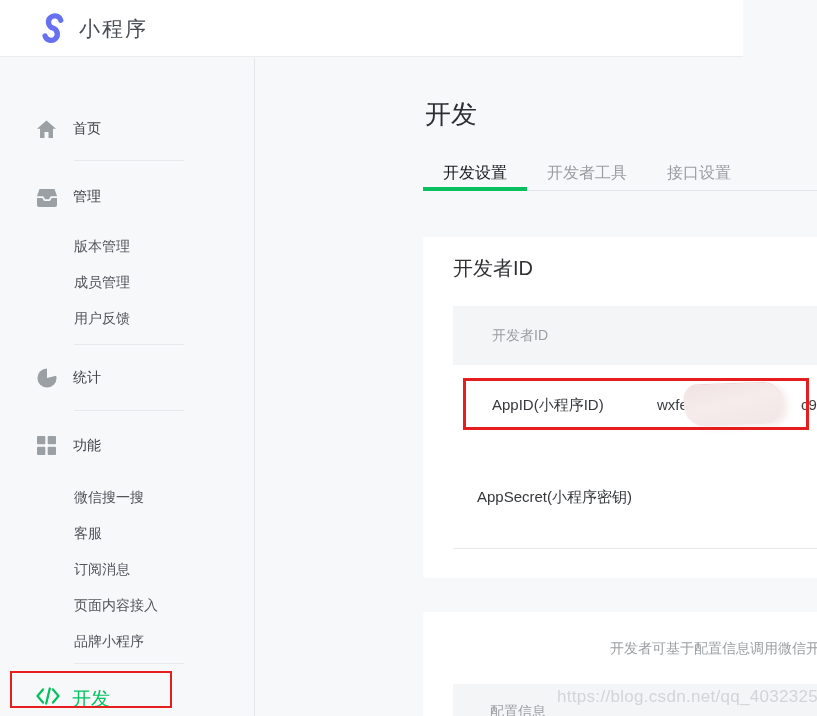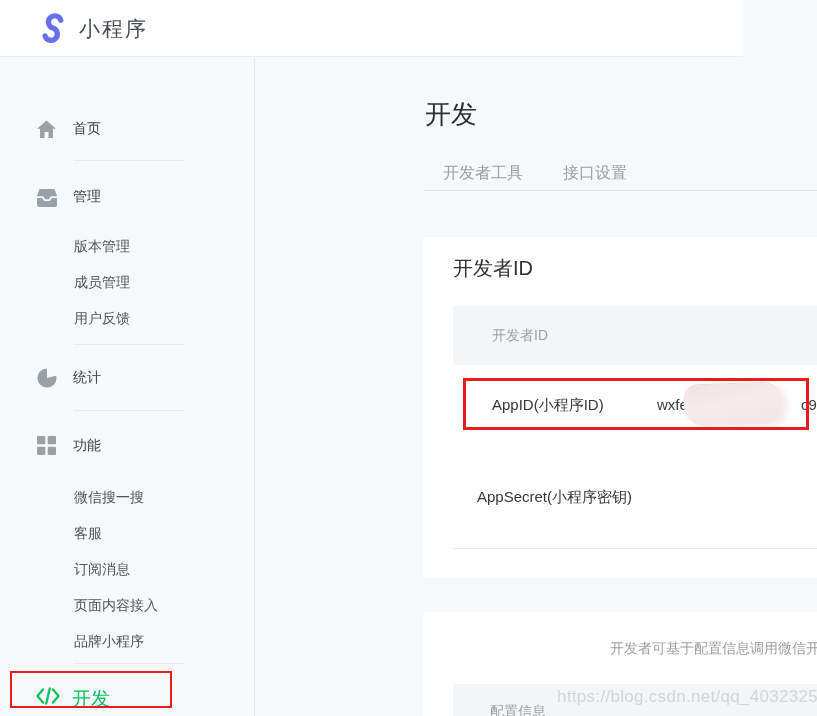--- a/index.html
+++ b/index.html
@@ -141,20 +141,21 @@
     <polyline points="7,2.5 1.5,9 7,15.5" fill="none" stroke="#07c160" stroke-width="2.3" stroke-linecap="round" stroke-linejoin="round"></polyline>
     <polyline points="17,2.5 22.5,9 17,15.5" fill="none" stroke="#07c160" stroke-width="2.3" stroke-linecap="round" stroke-linejoin="round"></polyline>
     <line x1="13.8" y1="1.5" x2="10.2" y2="16.5" stroke="#07c160" stroke-width="2.3" stroke-linecap="round"></line>
   </svg>
   <div class="nav-dev-label">开发</div>
   <div class="redbox-sidebar"></div>
 
   <div class="page-title">开发</div>
 
   <div class="tabbar">
+    <div class="tab active">开发设置</div>
     <div class="tab">开发者工具</div>
     <div class="tab">接口设置</div>
   </div>
   <div class="tab-divider"></div>
 
   <div class="card card1">
     <div class="card-title" style="top:18px">开发者ID</div>
 
     <div class="thead thead1">
       <div class="thead-text">开发者ID</div>

